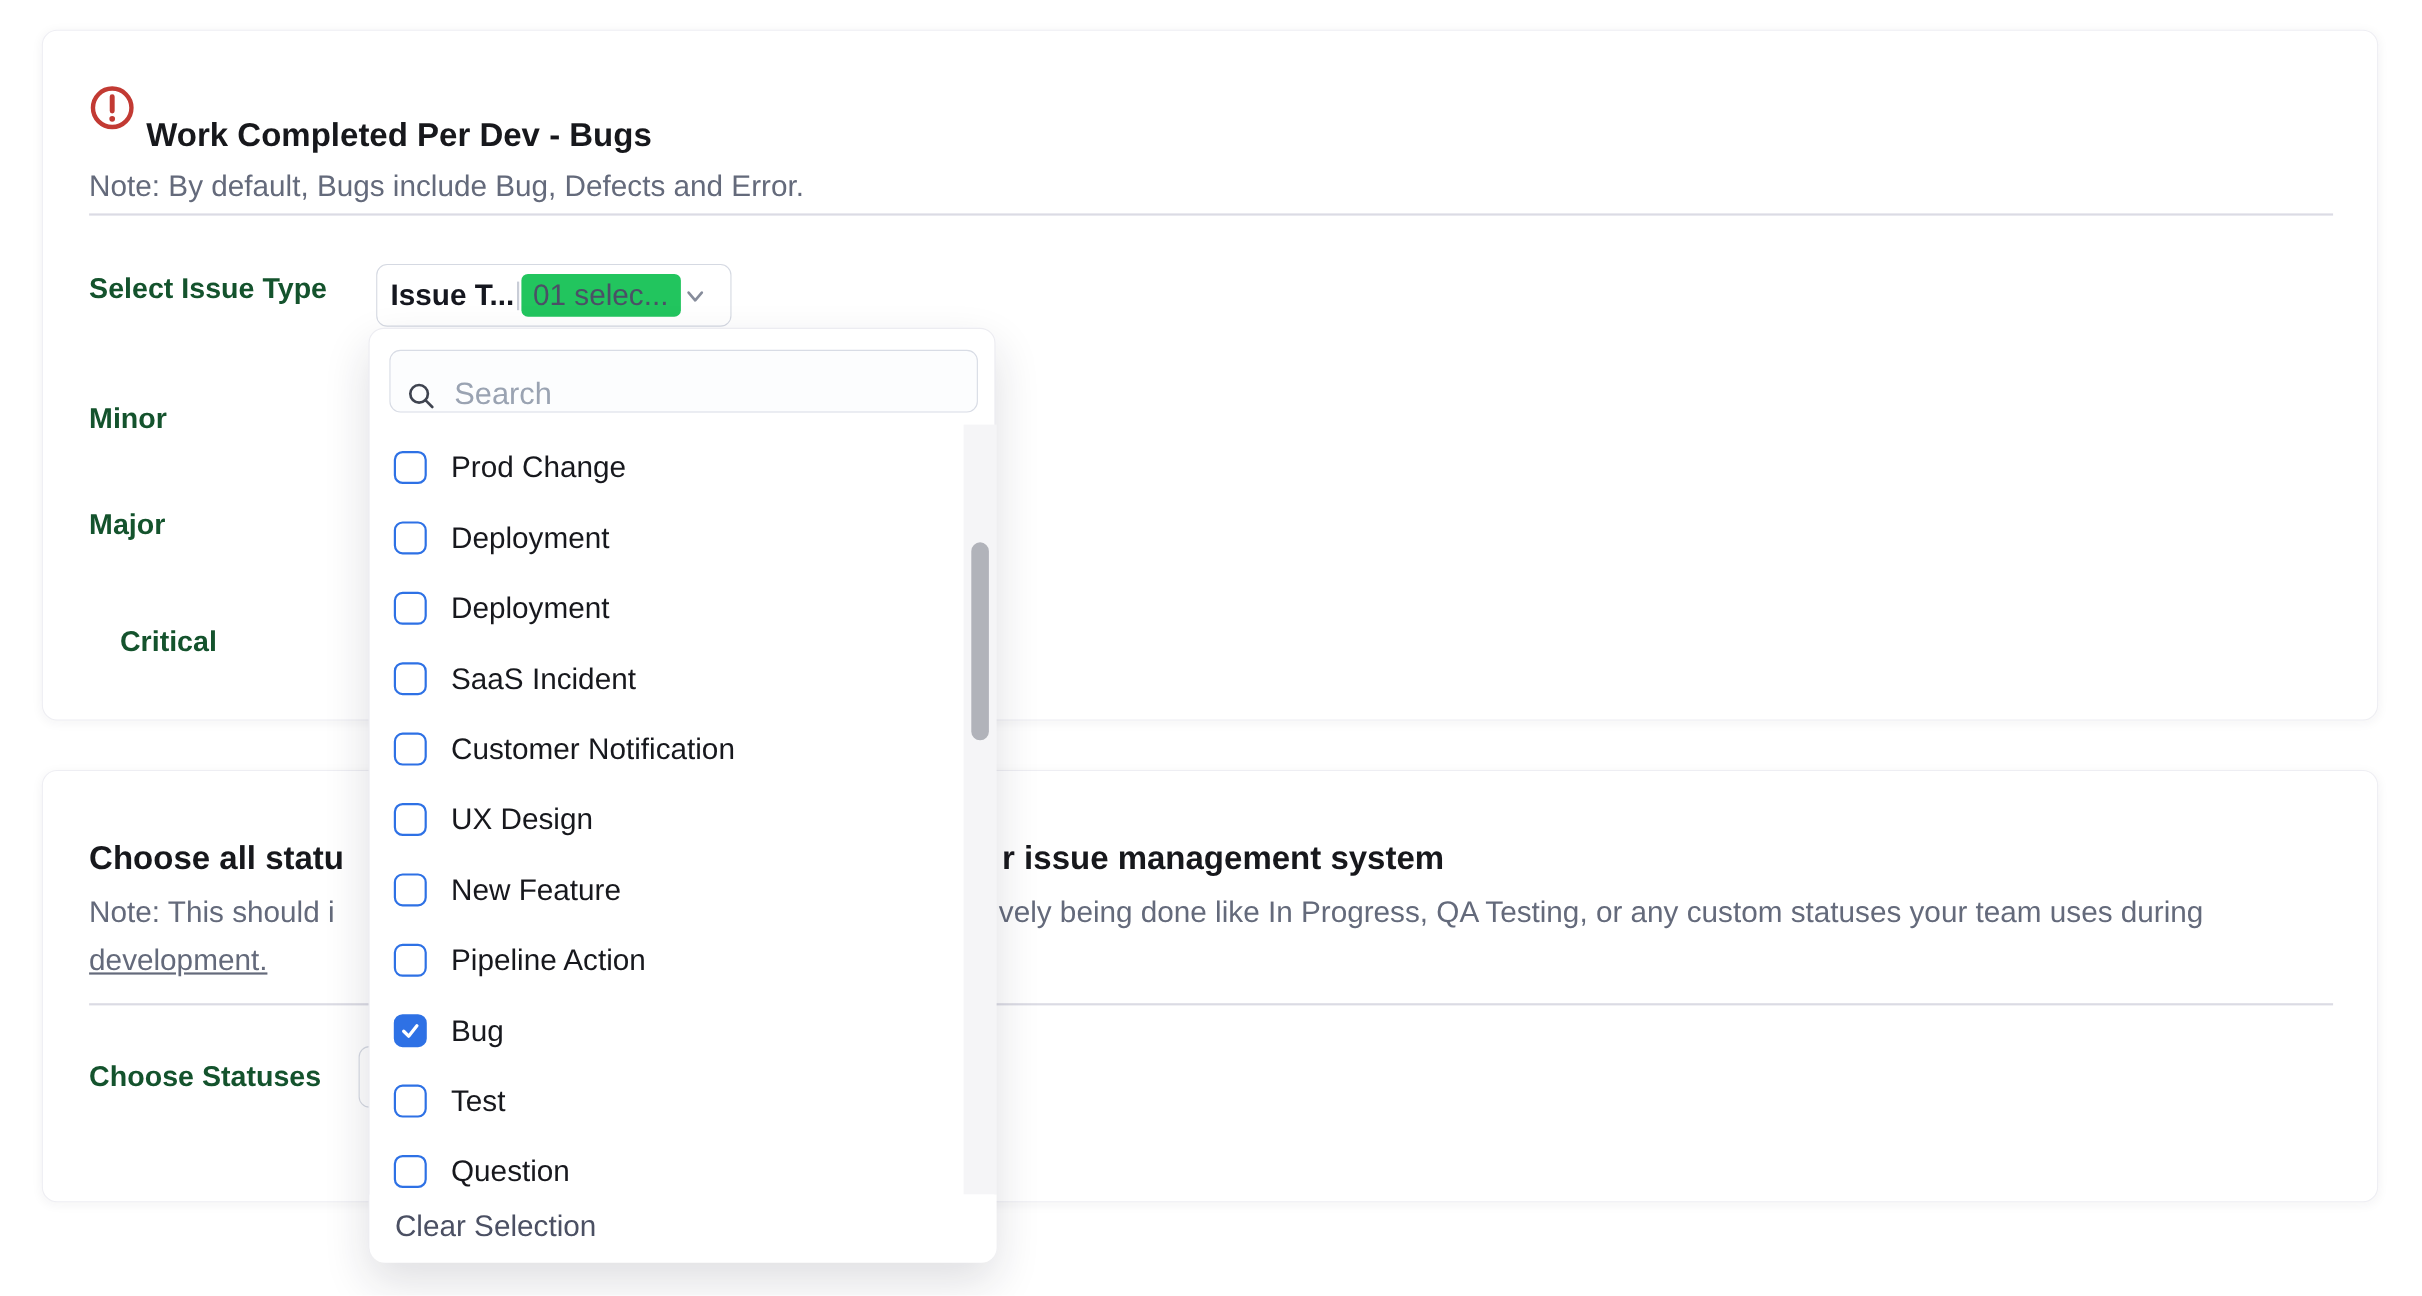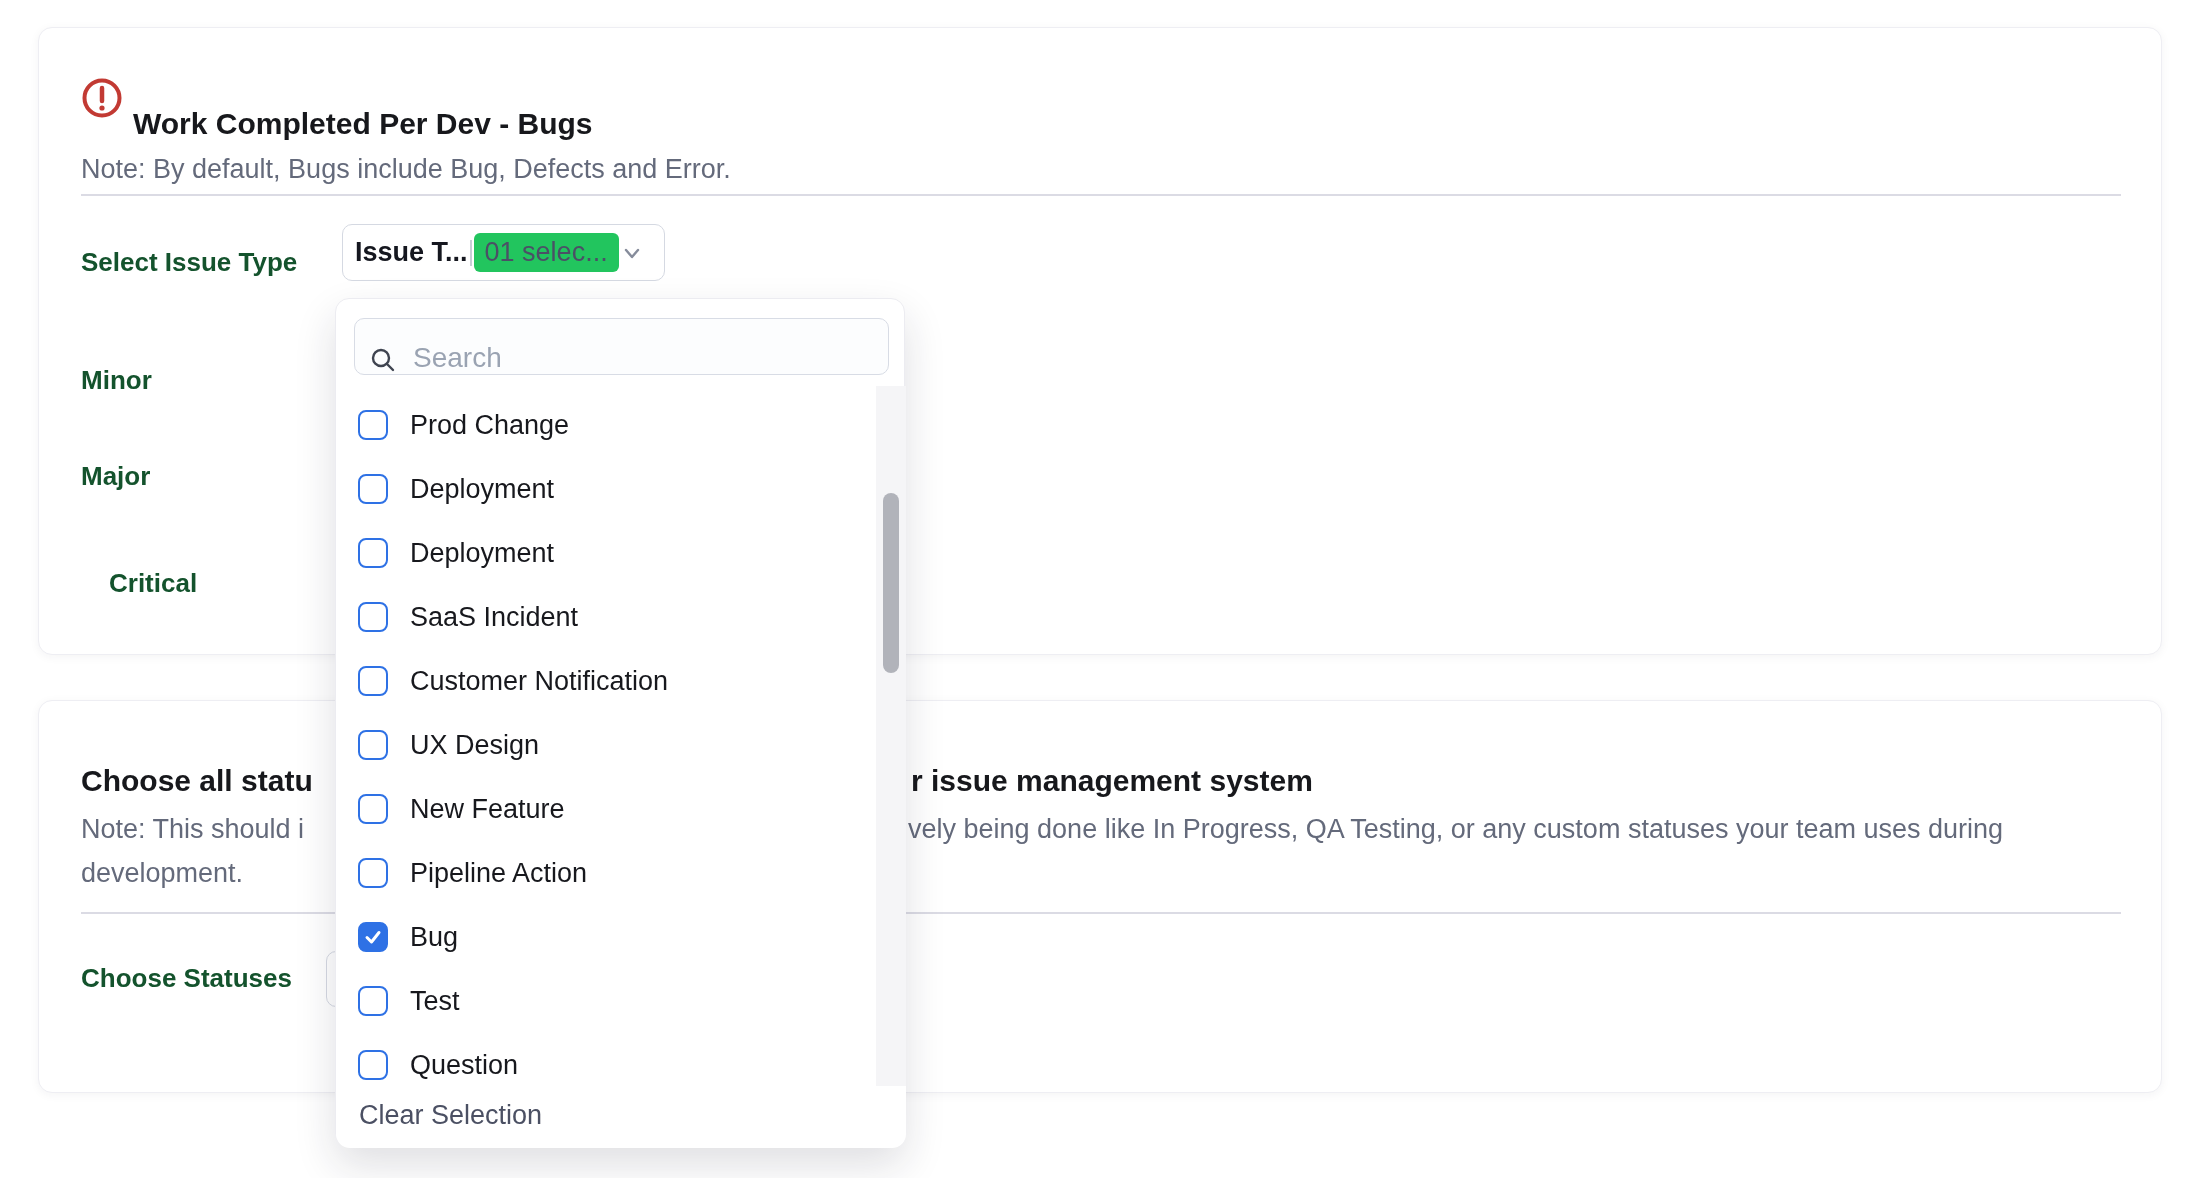--- a/index.html
+++ b/index.html
@@ -51,21 +51,21 @@
     line-height: 32px;
     font-weight: 700;
     color: #14532d;
     white-space: nowrap;
     left: 42px;
     text-align: center;
   }
 
   
   .select-btn {
-    left: 303px; top: 196px;
+    left: 303px; top: 212px;
     width: 323px; height: 57px;
     background: #fff;
     border: 1.5px solid #d5d9e2;
     border-radius: 10px;
     display: flex;
     align-items: center;
     padding: 0 12px 0 12px;
     gap: 2px;
     cursor: pointer;
   }
@@ -230,21 +230,21 @@
         </svg>
       </span>
     </div>
   </section>
 
   <section class="card card2">
     <h2 class="abs card-title frag" style="left:42px; top:62px;">Choose all statu</h2>
     <h2 class="abs card-title frag" style="left:872px; top:62px;">r issue management system</h2>
     <p class="abs card-note frag" style="left:42px; top:111px;">Note: This should i</p>
     <p class="abs card-note frag" style="left:869px; top:111px;">vely being done like In Progress, QA Testing, or any custom statuses your team uses during</p>
-    <p class="abs card-note frag" style="left:42px; top:155px;">development.</p>
+    <p class="abs card-note frag" style="left:42px; top:155px;text-decoration:underline;">development.</p>
     <div class="abs hr" style="top:211px;"></div>
     <div class="abs row-label" style="top:261px;">Choose Statuses</div>
     <div class="abs hidden-btn"></div>
   </section>
 
   <div class="dropdown-panel">
     <div class="search-wrap">
       <span style="display:flex;">
         <svg width="28" height="28" viewBox="0 0 28 28" fill="none">
           <circle cx="12" cy="12" r="8" stroke="#3f4450" stroke-width="2.4"></circle>

